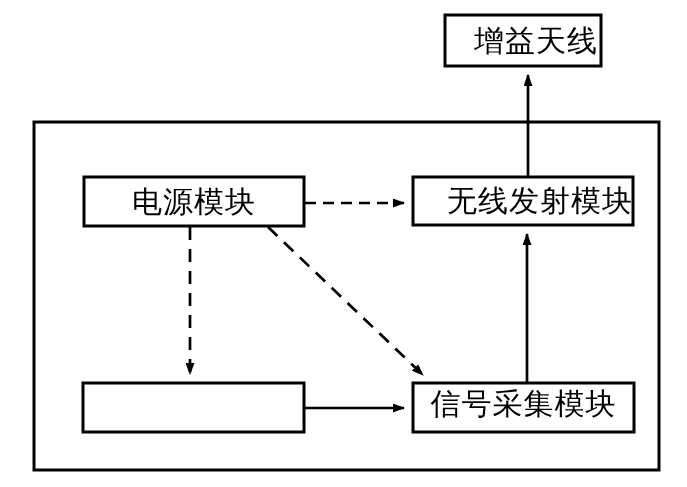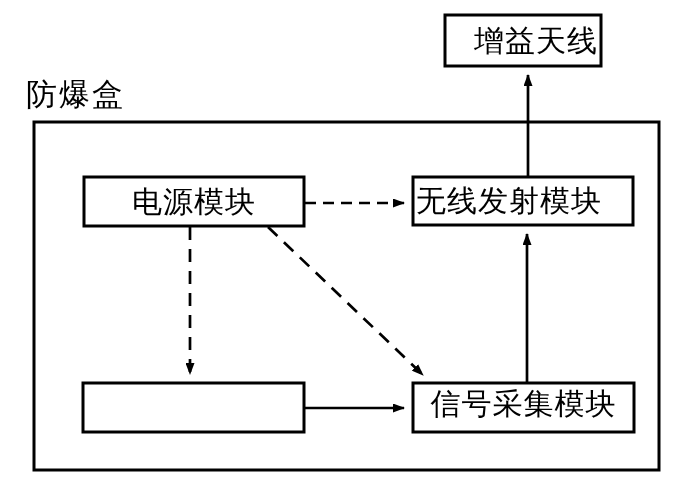--- a/index.html
+++ b/index.html
@@ -36,21 +36,21 @@
     line-height: 1;
   }
   .enclosure-label {
     font-size: 31px;
     letter-spacing: 2px;
     line-height: 1;
   }
   
   .lbl-gain     { left: 445px; top: 15px;  width: 182px; height: 51px; }
   .lbl-power    { left: 84px;  top: 177px; width: 220px; height: 49px; }
-  .lbl-wireless { left: 413px; top: 177px; width: 192px; height: 48px; }
+  .lbl-wireless { left: 413px; top: 177px; width: 192px; height: 48px; padding-left: 31px; }
   .lbl-accel    { left: 83px;  top: 383px; width: 221px; height: 49px; }
   .lbl-signal   { left: 413px; top: 383px; width: 221px; height: 42px; }
   .lbl-enclosure{ left: 26px;  top: 79px; }
 </style>
 </head>
 <body>
 
 <div class="stage">
 
   <svg width="687" height="487" viewBox="0 0 687 487">
@@ -74,21 +74,20 @@
 
     <line x1="268" y1="227" x2="423" y2="375" stroke="#000000" stroke-width="2.7" stroke-dasharray="13,9" marker-end="url(#arrow)"></line>
 
     <line x1="305" y1="408" x2="404" y2="408" stroke="#000000" stroke-width="2.7" marker-end="url(#arrow)"></line>
 
     <line x1="527" y1="382" x2="527" y2="234" stroke="#000000" stroke-width="2.7" marker-end="url(#arrow)"></line>
 
     <line x1="528" y1="176" x2="528" y2="75" stroke="#000000" stroke-width="2.7" marker-end="url(#arrow)"></line>
   </svg>
 
-  <div class="label enclosure-label lbl-enclosure">防爆盒</div>
 
   <div class="label box-label lbl-gain">增益天线</div>
 
   <div class="label box-label lbl-power">电源模块</div>
 
   <div class="label box-label lbl-wireless">无线发射模块</div>
 
 
   <div class="label box-label lbl-signal">信号采集模块</div>
 </div>

